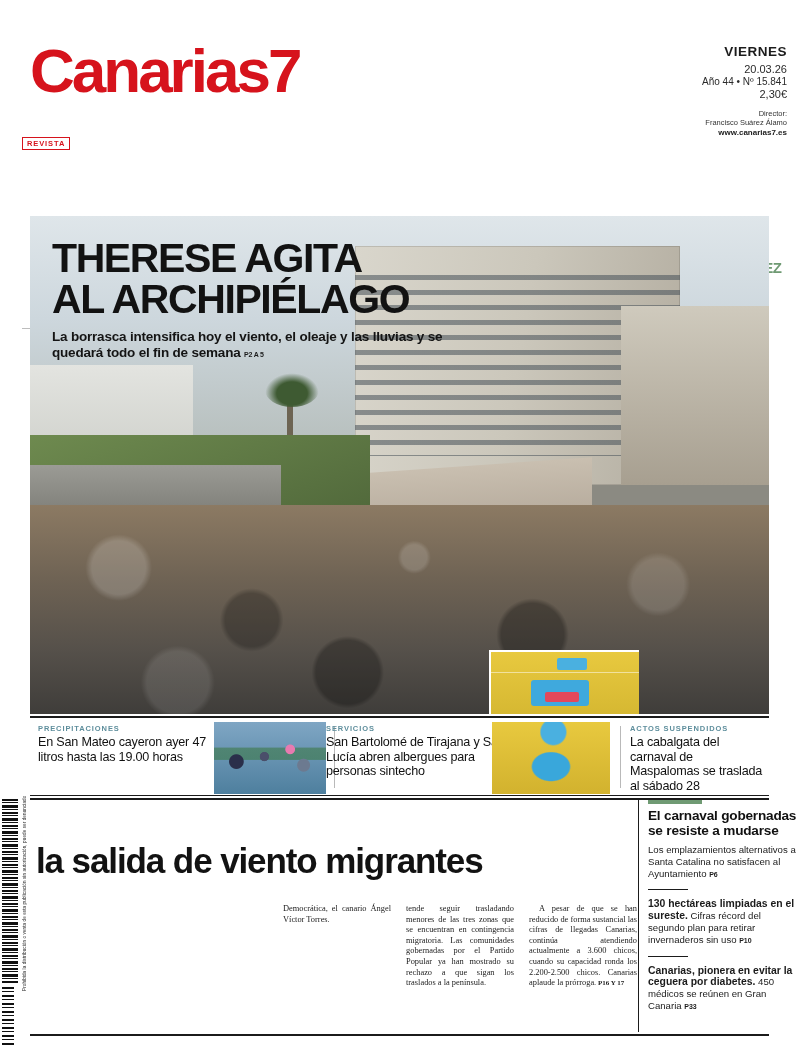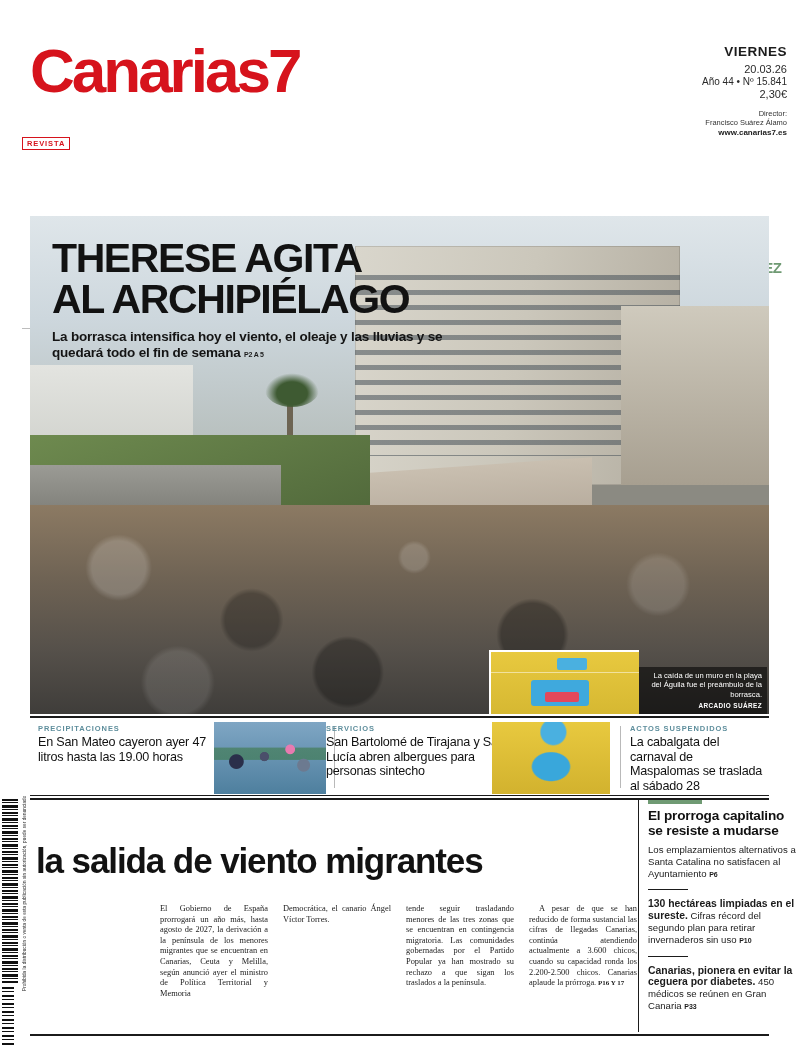--- a/index.html
+++ b/index.html
@@ -404,24 +404,20 @@
       </div>
     </div>
 
     <div class="hero-inset">
       <div class="ins-line"></div>
       <div class="ins-mat3"></div>
       <div class="ins-mat1"></div>
       <div class="ins-mat2"></div>
     </div>
 
-    <div class="hero-cap">
-      <span>La caída de un muro en la playa del Águila fue el preámbulo de la borrasca.</span>
-      <span class="hero-credit">ARCADIO SUÁREZ</span>
-    </div>
   </div>
 
   <div class="strip">
     <div class="strip-col" style="left:8px; width:170px;">
       <div class="strip-kicker">PRECIPITACIONES</div>
       <div class="strip-head">En San Mateo cayeron ayer 47 litros hasta las 19.00 horas</div>
     </div>
     <div class="strip-photo sp1" style="left:184px;"></div>
     <div class="strip-div" style="left:304px;"></div>
 
@@ -441,39 +437,36 @@
   <div class="topline"></div>
   <div class="lower">
 
     <div class="lead-head">
       <br>
       <span>la salida de viento migrantes</span>
     </div>
 
 
     <div class="bodycols">
-      <div class="bcol" id="bc0" style="left:0px;">
-          <p class="first">El Gobierno de España prorrogará un año más, hasta agosto de 2027, la derivación a la península de los menores migrantes que se encuentran en Canarias, Ceuta y Melilla, según anunció ayer el ministro de Política Territorial y Memoria</p>
-        </div>
       <div class="bcol" id="bc1" style="left:123px;">
           <p class="first">Democrática, el canario Ángel Víctor Torres.</p>
         </div>
       <div class="bcol" id="bc2" style="left:246px;">
           <p class="first">tende seguir trasladando menores de las tres zonas que se encuentran en contingencia migratoria. Las comunidades gobernadas por el Partido Popular ya han mostrado su rechazo a que sigan los traslados a la península.</p>
         </div>
       <div class="bcol" id="bc3" style="left:369px;">
           <p>A pesar de que se han reducido de forma sustancial las cifras de llegadas Canarias, continúa atendiendo actualmente a 3.600 chicos, cuando su capacidad ronda los 2.200-2.500 chicos. Canarias aplaude la prórroga.<span class="pageref-dark"> P16 Y 17</span></p>
         </div>
     </div>
 
     <div class="railline"></div>
 
     <div class="rail">
       <div class="rail-accent"></div>
-      <div class="rail-h1">El prorroga capitalino se resiste a mudarse</div>
+      <div class="rail-h1">El carnaval gobernadas se resiste a mudarse</div>
       <div class="rail-p">
         <span>Los emplazamientos alternativos a Santa Catalina no satisfacen al Ayuntamiento</span>
         <span class="pageref-dark">P6</span>
       </div>
       <div class="rail-rule"></div>
       <div class="rail-item big">
         <b>130 hectáreas limpiadas en el sureste.</b><span> Cifras récord del segundo plan para retirar invernaderos sin uso</span>
         <span class="pageref-dark">P10</span>
       </div>
       <div class="rail-rule"></div>

